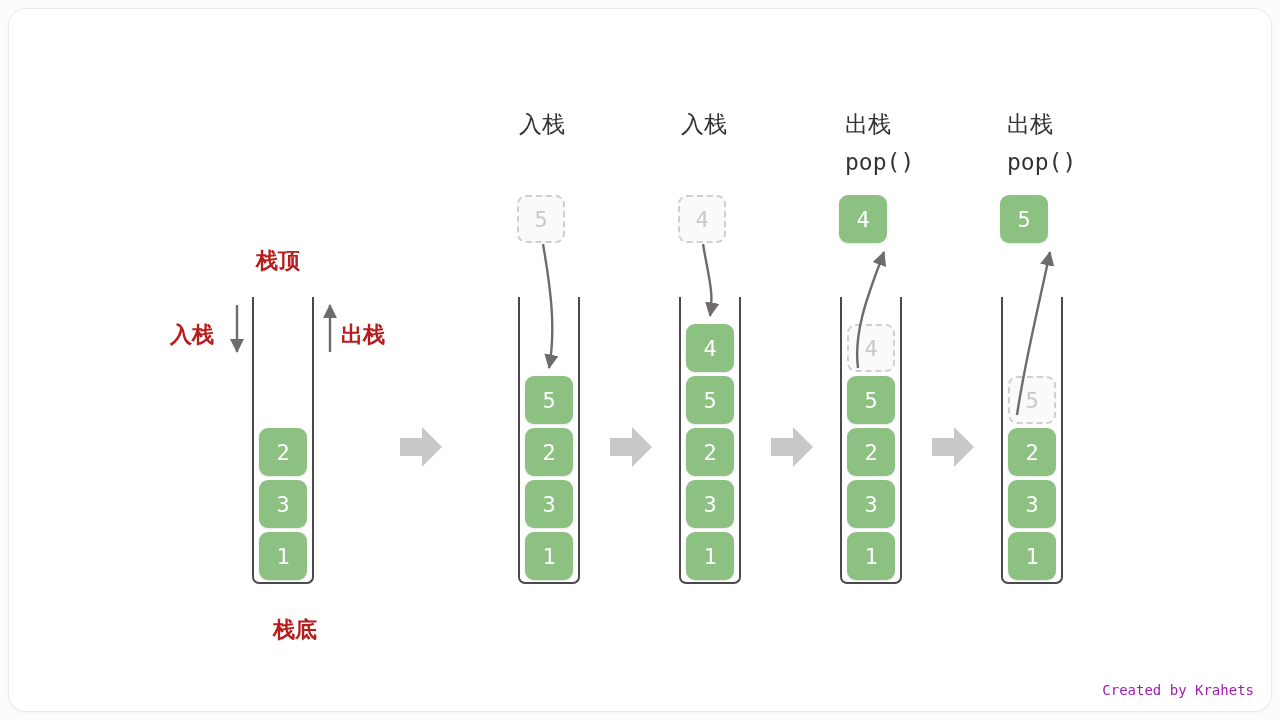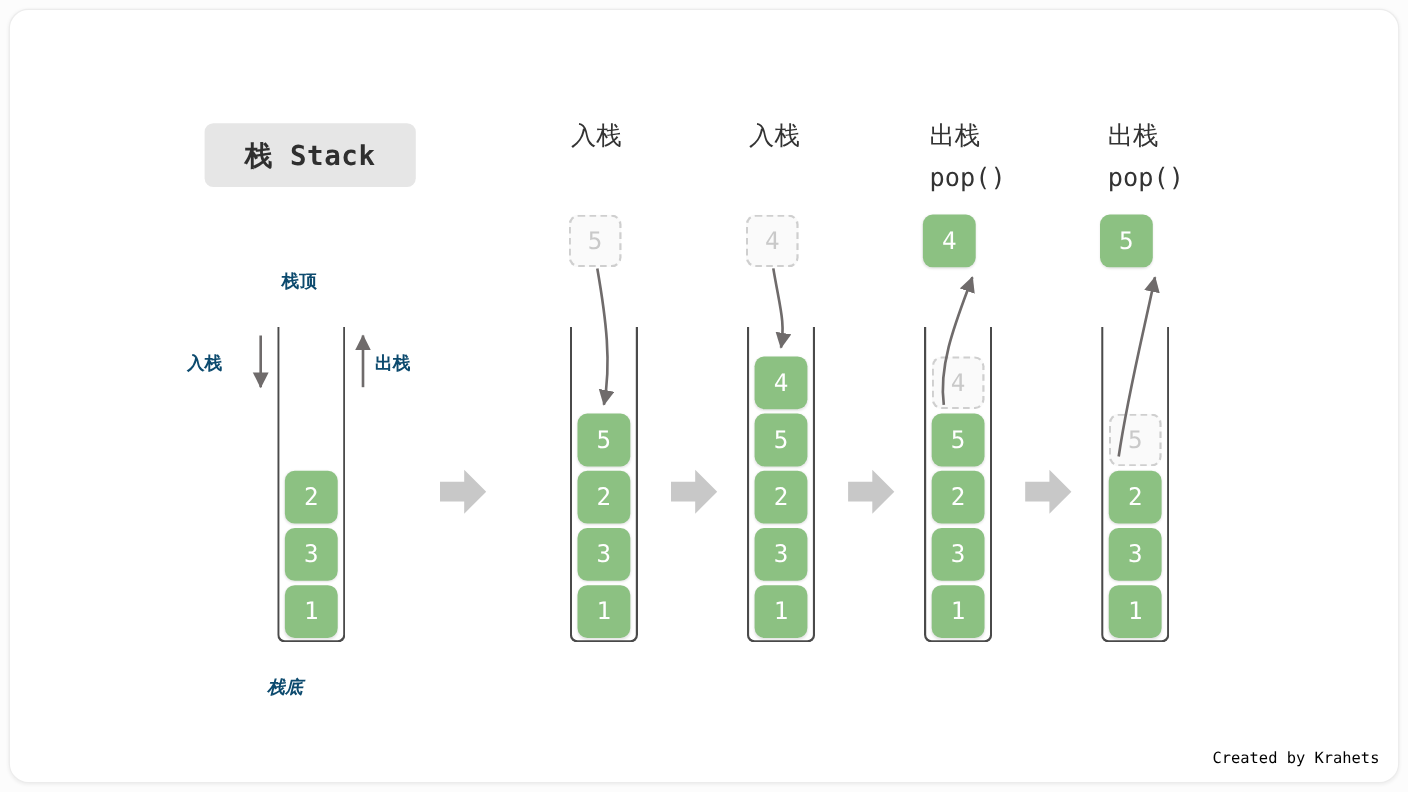--- a/index.html
+++ b/index.html
@@ -76,43 +76,40 @@
   }
   .cell.ghost {
     background: #fafafa;
     color: #c9c9c9;
     border: 2px dashed #cfcfcf;
     box-sizing: border-box;
   }
 
   
   .lbl {
-    font-size: 16px; font-weight: bold; color: #0c4a6e;
+    font-size: 22px; font-weight: bold; color: #b91c1c;
     font-family: "DejaVu Sans", "Liberation Sans", sans-serif;
     white-space: nowrap;
   }
   .footer {
     right: 26px; bottom: 22px;
     font-family: "DejaVu Sans Mono", "Liberation Mono", monospace;
-    font-size: 14px; color: #000000;
+    font-size: 14px; color: #a21caf;
   }
   svg.overlay { position: absolute; left: 0; top: 0; width: 1280px; height: 720px; pointer-events: none; }
 </style>
 </head>
 <body>
 
 <div id="canvas">
   <div class="card"></div>
 
-  <div class="abs title-chip">
-    <span>栈 Stack</span>
-  </div>
 
   <div class="abs lbl" style="left:256px; top:246px;">栈顶</div>
-  <div class="abs lbl" style="left:243px; top:615px;font-style:italic;">栈底</div>
+  <div class="abs lbl" style="left:273px; top:615px;">栈底</div>
   <div class="abs lbl" style="left:170px; top:320px;">入栈</div>
   <div class="abs lbl" style="left:341px; top:320px;">出栈</div>
 
   <div class="abs caption" style="left:519px; top:105px;">
     <div class="cn">入栈</div>
   </div>
   <div class="abs caption" style="left:681px; top:105px;">
     <div class="cn">入栈</div>
   </div>
   <div class="abs caption" style="left:845px; top:105px;">

